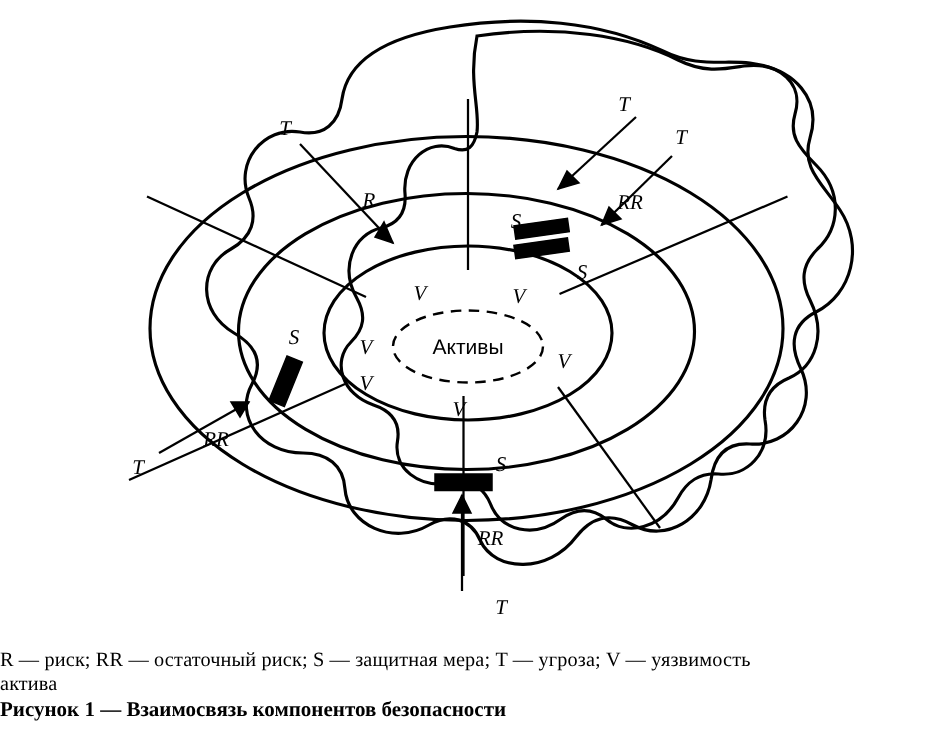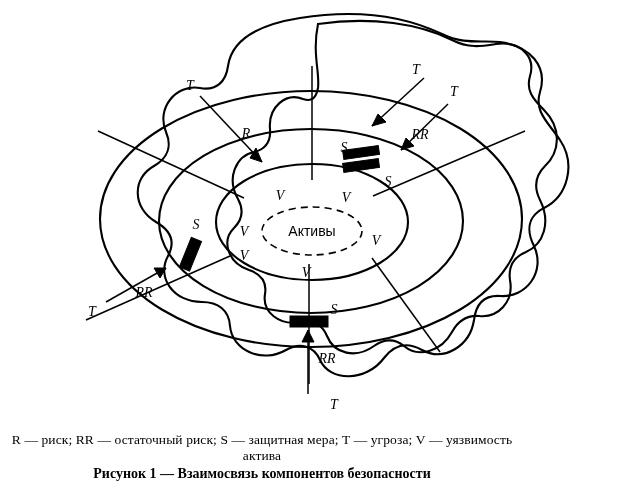--- a/index.html
+++ b/index.html
@@ -22,21 +22,20 @@
     width: 624px;
     height: 424px;
   }
   #figure-area svg {
     display: block;
   }
   .caption-block {
     position: absolute;
     left: 0;
     width: 524px;
-    text-align: center;
   }
   #legend-line {
     top: 432px;
     font-size: 13.5px;
     letter-spacing: 0.1px;
   }
   #figure-caption {
     top: 466px;
     font-size: 14px;
     font-weight: bold;

